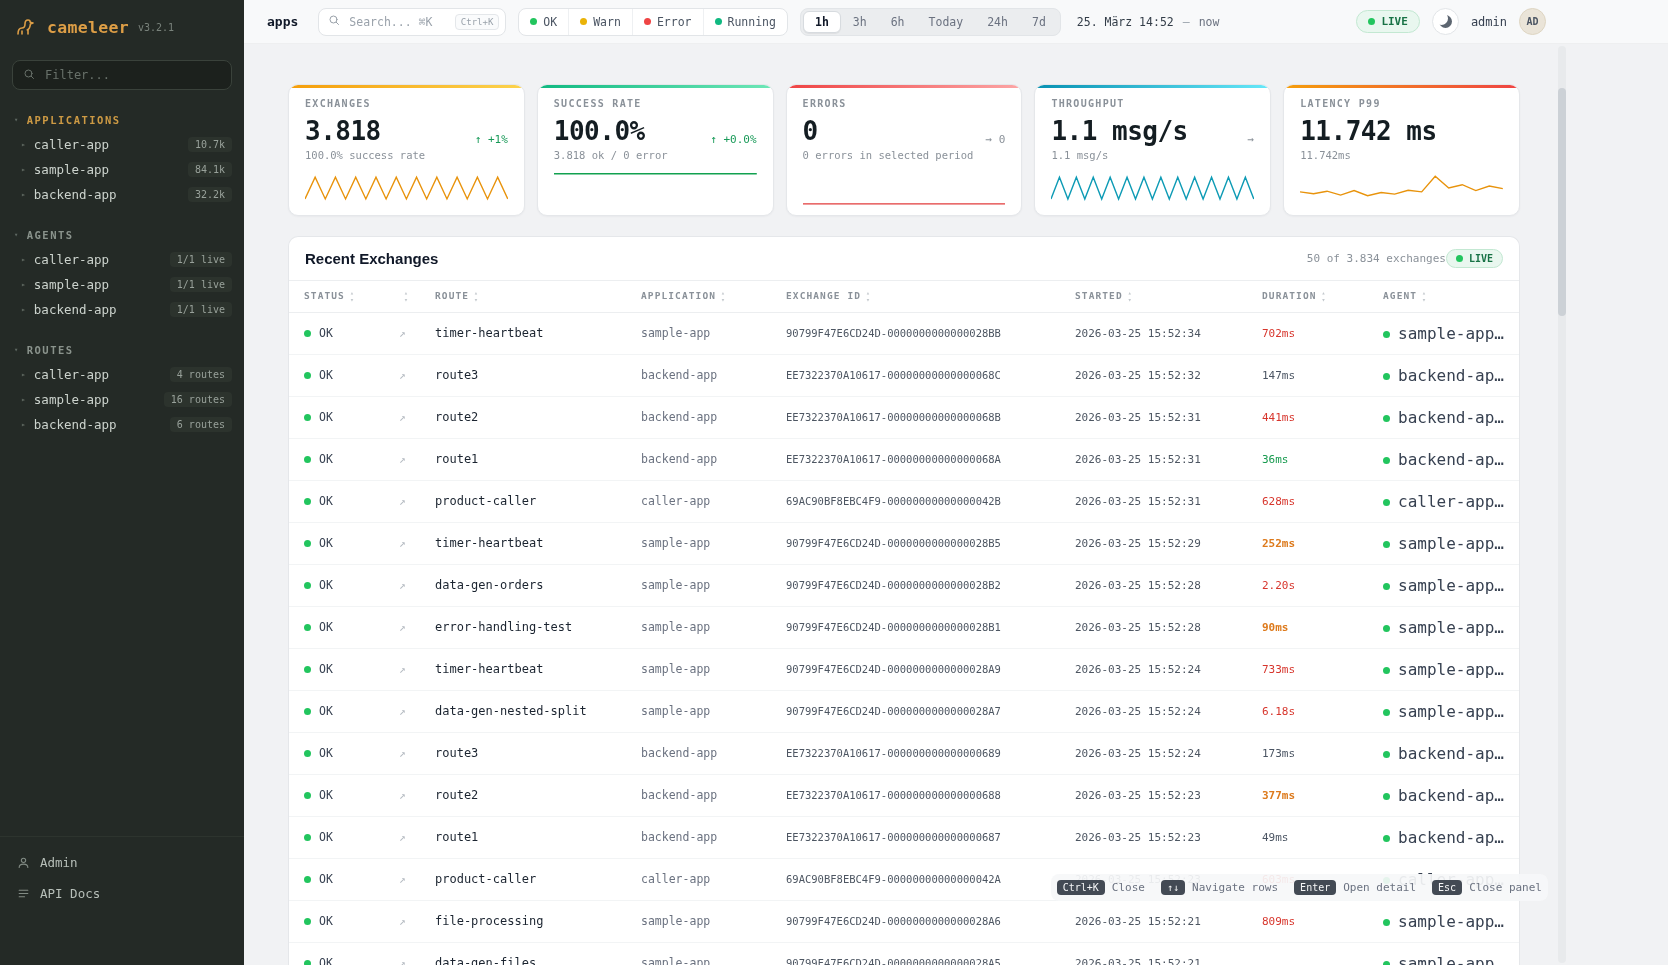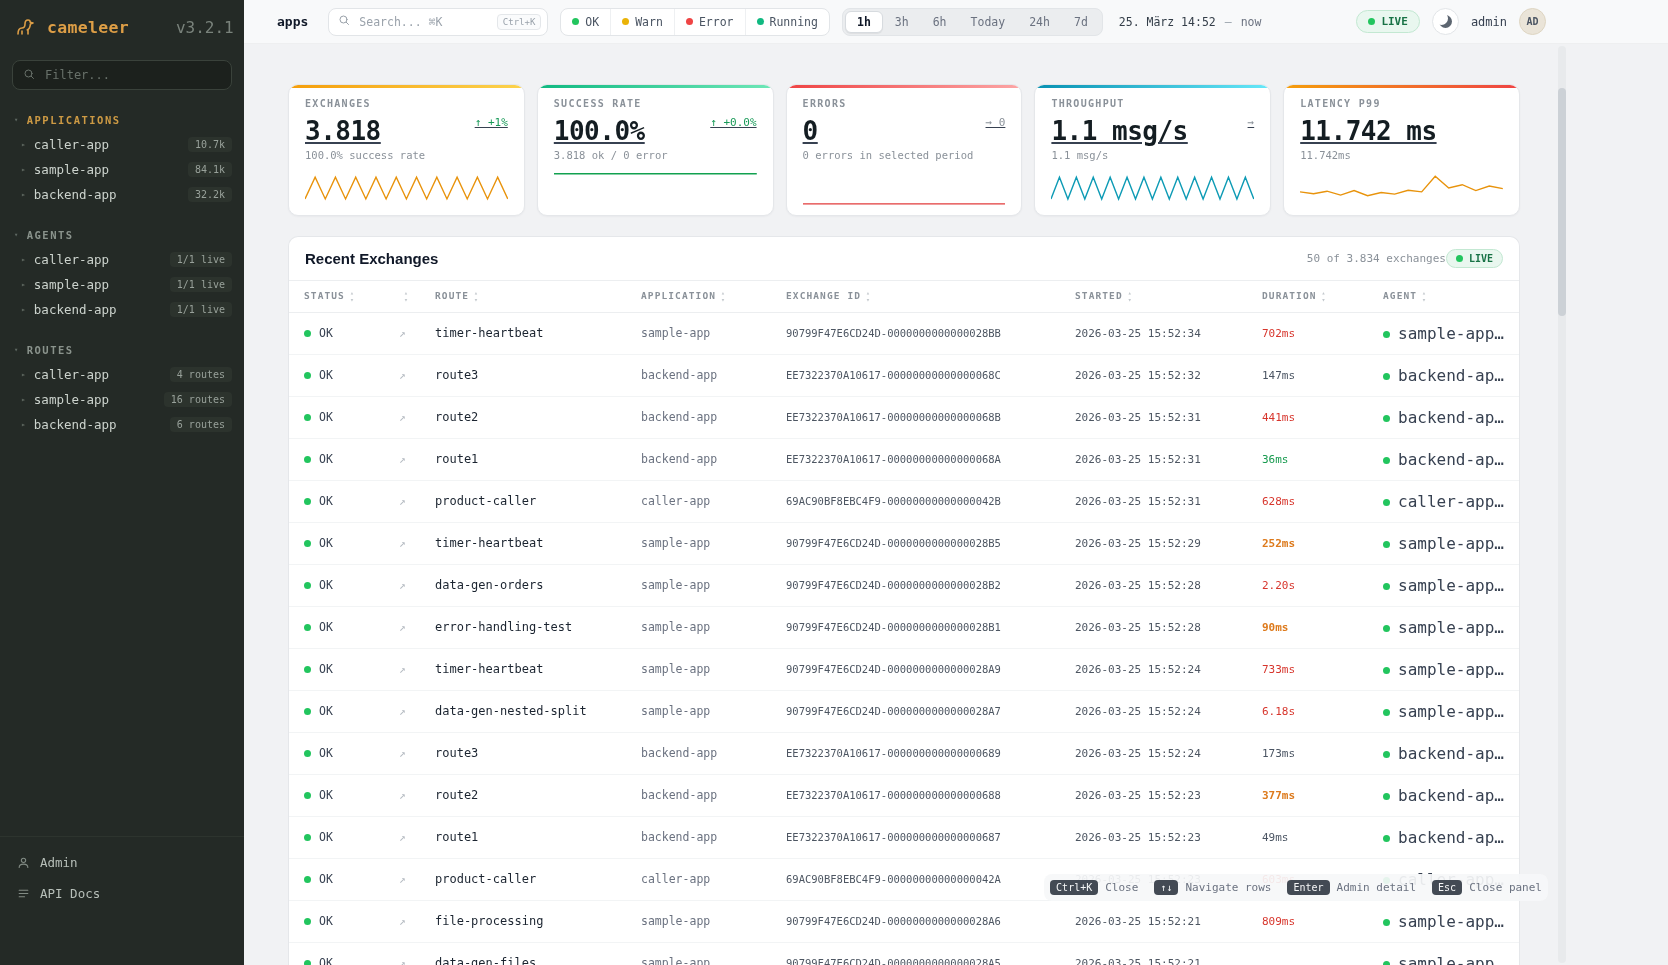--- a/index.html
+++ b/index.html
@@ -8,42 +8,42 @@
     background: #f1f2f4; color: #374151;
     font-family: "DejaVu Sans Mono", "Liberation Mono", monospace; font-size: 12px;
   }
   .app { display: flex; width: 100%; height: 100%; }
 
   
   .sidebar { width: 244px; min-width: 244px; background: #242a26; color: #c8cfc9; display: flex; flex-direction: column; }
   .logo-row { display: flex; align-items: center; gap: 9px; padding: 15px 14px 7px; cursor: pointer; }
   .logo-icon { display: flex; }
   .logo-text { font-size: 16.5px; font-weight: bold; color: #dd9e46; letter-spacing: .3px; }
-  .logo-ver { font-size: 16px; color: #79827b; margin-left: 38px; }
+  .logo-ver { font-size: 10px; color: #79827b; }
   .filter-box { margin: 14px 12px 2px; display: flex; align-items: center; gap: 8px; background: #1c211d; border: 1px solid #3a423b; border-radius: 8px; height: 30px; padding: 0 10px; color: #68716a; }
   .filter-box input { flex: 1; min-width: 0; background: none; border: none; outline: none; color: #cfd6d0; font: inherit; font-size: 12px; }
   .filter-box input::placeholder { color: #68716a; }
   .nav-label { padding: 20px 14px 0; font-size: 9.5px; letter-spacing: 1.4px; color: #6d766f; }
   .nav-section { margin-top: 16px; }
   .section-title { display: flex; align-items: center; gap: 7px; padding: 6px 14px; font-size: 10.5px; font-weight: bold; letter-spacing: 1.5px; color: #8a938c; cursor: pointer; }
   .section-title.accent { color: #cd9a44; }
   .caret { font-size: 7px; color: #5f6862; }
   .nav-item { display: flex; align-items: center; gap: 8px; padding: 5px 12px 5px 21px; font-size: 12.5px; color: #ccd3cd; cursor: pointer; }
   .nav-item .chev { font-size: 8px; color: #5a635c; }
   .nav-item-label { flex: 1; }
   .nav-badge { background: #2c332d; color: #98a19a; font-size: 10px; padding: 2px 7px; border-radius: 4px; white-space: nowrap; }
   .sidebar-footer { margin-top: auto; border-top: 1px solid #2d342e; padding: 10px 0 56px; }
   .footer-item { display: flex; align-items: center; gap: 10px; padding: 8px 17px; font-size: 12.5px; color: #b7bfb9; cursor: pointer; }
   .f-icon { color: #828b84; display: flex; }
 
   
   .main { flex: 1; display: flex; flex-direction: column; position: relative; overflow: hidden; }
-  .topbar { height: 44px; min-height: 44px; display: flex; align-items: center; gap: 12px; padding: 0 122px 0 33px; background: #f8f9fa; border-bottom: 1px solid #eeeff0; }
+  .topbar { height: 44px; min-height: 44px; display: flex; align-items: center; gap: 12px; padding: 0 122px 0 23px; background: #f8f9fa; border-bottom: 1px solid #eeeff0; }
   .page-label { font-weight: bold; font-size: 13px; color: #101828; margin-right: 8px; }
-  .searchbar { width: 220px; height: 28px; background: #fff; border: 1px solid #e2e5e8; border-radius: 8px; display: flex; align-items: center; gap: 7px; padding: 0 6px 0 9px; color: #99a1a9; }
+  .searchbar { width: 188px; height: 28px; background: #fff; border: 1px solid #e2e5e8; border-radius: 8px; display: flex; align-items: center; gap: 7px; padding: 0 6px 0 9px; color: #99a1a9; }
   .searchbar input { flex: 1; min-width: 0; border: none; outline: none; background: none; font: inherit; font-size: 11.5px; color: #374151; }
   .searchbar input::placeholder { color: #9aa2ab; }
   .search-kbd { border: 1px solid #e4e7ea; background: #fafbfc; border-radius: 4px; font-size: 9px; color: #9aa2ab; padding: 2px 5px; white-space: nowrap; }
   .chip-group { display: flex; align-items: stretch; background: #fff; border: 1px solid #e2e5e8; border-radius: 8px; height: 28px; overflow: hidden; }
   .chip { display: flex; align-items: center; gap: 6px; padding: 0 11px; font-size: 11.5px; color: #4b5563; cursor: pointer; }
   .chip + .chip { border-left: 1px solid #eef0f2; }
   .dot { width: 7px; height: 7px; border-radius: 50%; display: inline-block; }
   .range-group { display: flex; align-items: center; background: #ebedef; border: 1px solid #e2e5e8; border-radius: 8px; padding: 2px; height: 28px; }
   .range-btn { padding: 3px 11px; font-size: 11.5px; color: #6b7280; border-radius: 6px; border: 1px solid transparent; cursor: pointer; white-space: nowrap; }
   .range-btn.active { background: #fff; border-color: #d7dbdf; color: #101828; font-weight: bold; box-shadow: 0 1px 1px rgba(0,0,0,.06); }
@@ -56,21 +56,21 @@
   .theme-toggle { width: 27px; height: 27px; border-radius: 50%; border: 1px solid #e2e5e8; background: #fff; display: grid; place-items: center; cursor: pointer; padding: 0; }
   .moon { width: 13px; height: 13px; border-radius: 50%; box-shadow: inset -4px -3px 0 0 #5c6570; }
   .user-name { font-size: 12px; color: #374151; cursor: pointer; }
   .avatar { width: 27px; height: 27px; border-radius: 50%; background: #eae4d8; border: 1px solid #ded5c2; color: #4b5563; font-size: 10px; font-weight: bold; display: grid; place-items: center; cursor: pointer; }
 
   
   .cards { display: grid; grid-template-columns: repeat(5, 1fr); gap: 12px; margin: 40px 148px 0 44px; }
   .card { position: relative; background: #fff; border: 1px solid #e5e7ea; border-radius: 10px; height: 132px; padding: 13px 16px; overflow: hidden; box-shadow: 0 1px 2px rgba(16,24,40,.04); }
   .card::before { content: ""; position: absolute; top: 0; left: 0; right: 0; height: 3px; background: linear-gradient(90deg, var(--a1), var(--a2)); }
   .card-title { font-size: 10px; font-weight: bold; letter-spacing: 1.3px; color: #8a9199; }
-  .card-main { display: flex; align-items: flex-start; justify-content: space-between; margin-top: 7px; text-decoration: underline; }
+  .card-main { display: flex; align-items: flex-end; justify-content: space-between; margin-top: 7px; }
   .card-value { font-size: 26px; font-weight: bold; color: #141d22; letter-spacing: -.5px; white-space: nowrap; }
   .card-delta { font-size: 11px; margin-left: 8px; white-space: nowrap; }
   .card-delta.up { color: #189a58; }
   .card-delta.neutral { color: #8a9199; }
   .card-sub { font-size: 10.5px; color: #8a9199; margin-top: 3px; }
   .spark { position: absolute; left: 16px; bottom: 9px; height: 36px; width: calc(100% - 32px); }
 
   
   .table-card { flex: 1; margin: 20px 148px 0 44px; background: #fff; border: 1px solid #e5e7ea; border-bottom: none; border-radius: 10px 10px 0 0; overflow: hidden; display: flex; flex-direction: column; }
   .table-head { display: flex; align-items: center; justify-content: space-between; padding: 12px 16px; border-bottom: 1px solid #eceef0; }
@@ -575,21 +575,21 @@
     <span class="sc">
       <kbd>Ctrl+K</kbd>
       <span class="sc-label">Close</span>
     </span>
     <span class="sc">
       <kbd>↑↓</kbd>
       <span class="sc-label">Navigate rows</span>
     </span>
     <span class="sc">
       <kbd>Enter</kbd>
-      <span class="sc-label">Admin detail</span>
+      <span class="sc-label">Open detail</span>
     </span>
     <span class="sc">
       <kbd>Esc</kbd>
       <span class="sc-label">Close panel</span>
     </span>
       </div>
 
     <div class="scrollbar">
       <div class="scroll-thumb"></div>
     </div>

